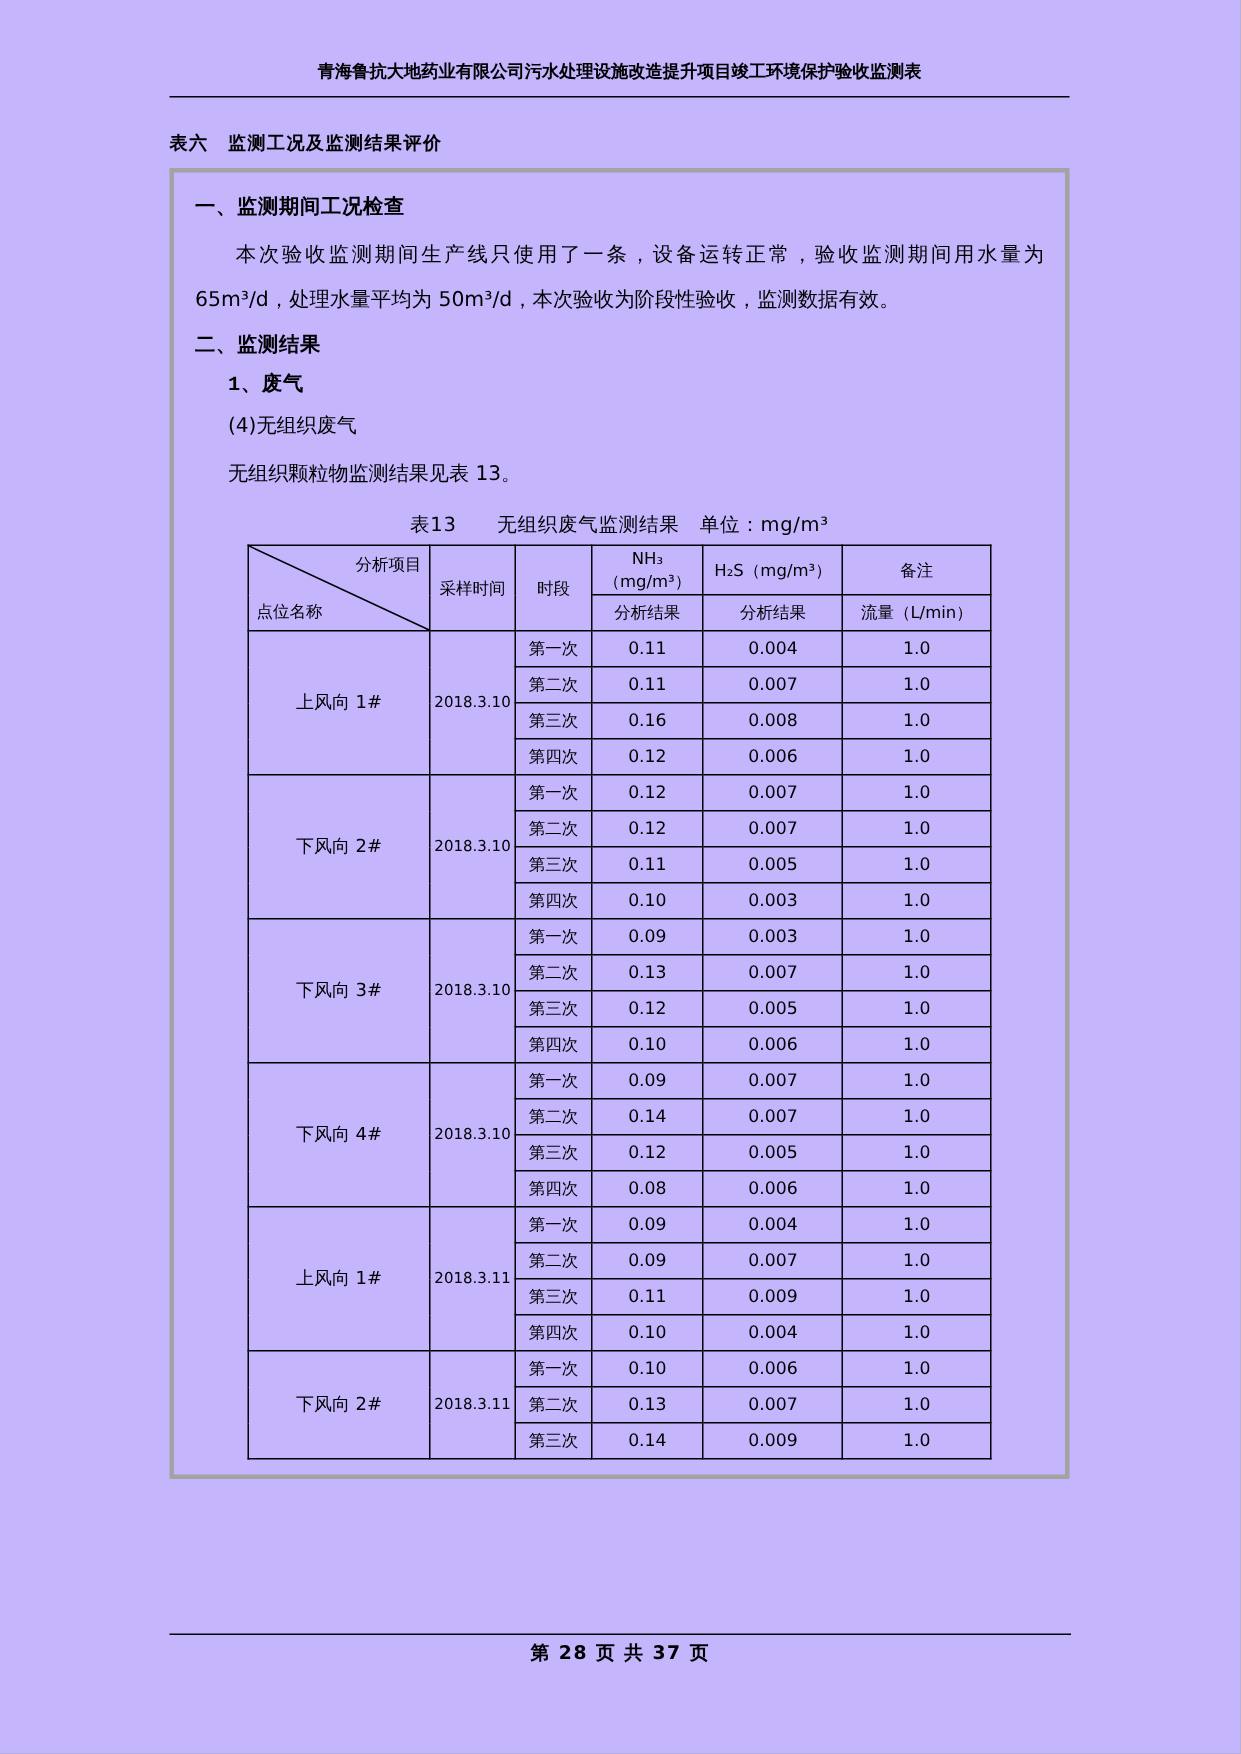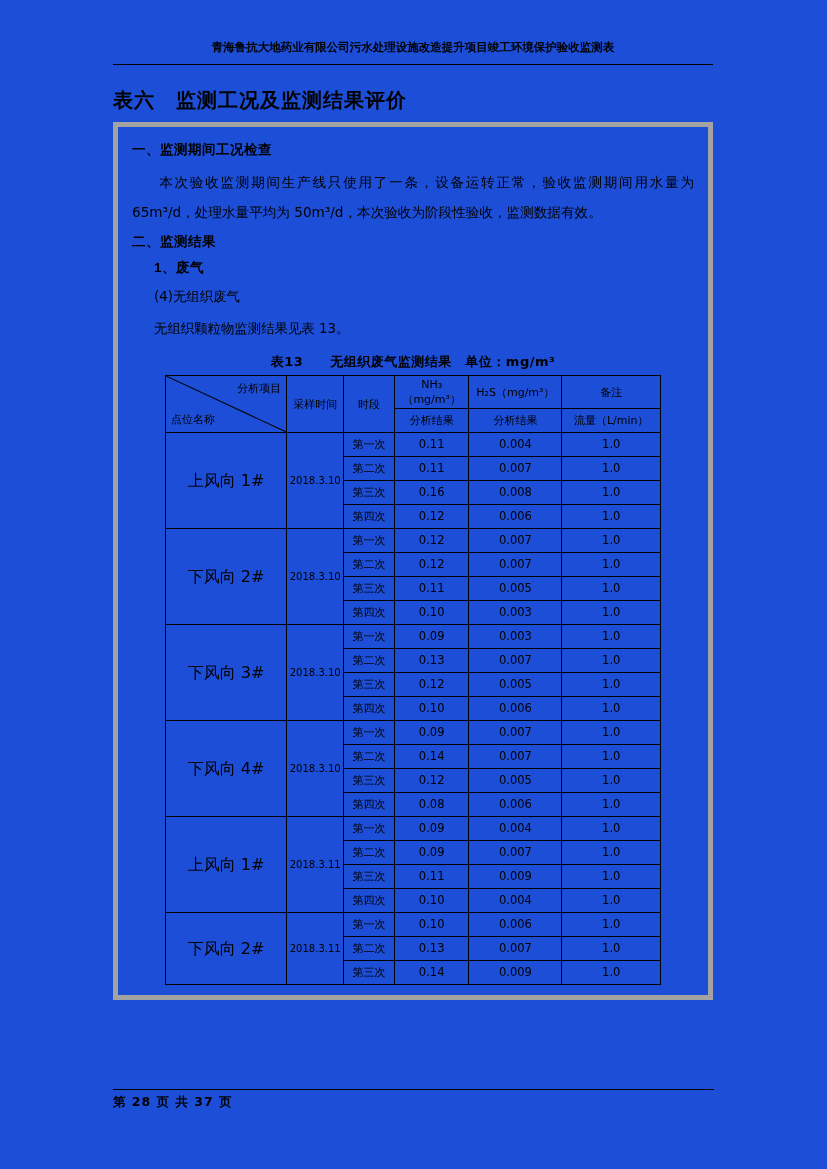--- a/index.html
+++ b/index.html
@@ -6,21 +6,21 @@
     margin: 0;
     padding: 0;
     background: #b0b0b0;
   }
   body {
     font-family: "Liberation Serif", serif;
   }
   .page {
     width: 827px;
     height: 1169px;
-    background: #1d4ed8;
+    background: #c4b5fd;
     position: relative;
     box-sizing: border-box;
     overflow: hidden;
     margin: 0 auto;
   }
   .content {
     position: absolute;
     left: 113px;
     top: 40px;
     width: 600px;
@@ -34,63 +34,63 @@
     letter-spacing: 0px;
     padding-bottom: 6px;
   }
   .header-rule {
     border-bottom: 1px solid #000;
     margin-top: 3px;
     margin-bottom: 0px;
   }
   .sec-title {
     font-family: "DejaVu Sans", sans-serif;
-    font-size: 20px;
+    font-size: 12px;
     font-weight: bold;
     margin-top: 22px;
     margin-bottom: 8px;
     letter-spacing: 1px;
   }
   .framed {
-    border: 5px solid #a3a3a3;
+    border: 3px solid #a3a3a3;
     padding: 8px 14px 10px 14px;
   }
   .h-bold {
     font-family: "DejaVu Sans", sans-serif;
     font-size: 13.5px;
     font-weight: bold;
     margin: 6px 0 8px 0;
     letter-spacing: 0.5px;
   }
   .body-p {
     font-family: "DejaVu Sans", sans-serif;
     font-size: 13.6px;
     line-height: 30px;
     text-indent: 2em;
     margin: 0 0 2px 0;
     text-align: justify;
   }
   .sub-h {
-    font-family: Liberation Sans, sans-serif;
+    font-family: Liberation Mono, monospace;
     font-size: 13.5px;
     font-weight: bold;
     margin: 8px 0 6px 22px;
     letter-spacing: 0.5px;
   }
   .sub-p {
     font-family: "DejaVu Sans", sans-serif;
     font-size: 13.4px;
     margin: 4px 0 4px 22px;
     line-height: 28px;
   }
   .tbl-caption {
     text-align: center;
     font-family: "DejaVu Sans", sans-serif;
     font-size: 13px;
-    font-weight: bold;
+    font-weight: normal;
     margin: 10px 0 4px 0;
     letter-spacing: 0.5px;
   }
   table.data {
     border-collapse: collapse;
     margin: 0 auto;
     width: 496px;
     font-family: "DejaVu Sans", sans-serif;
     font-size: 11px;
   }
@@ -125,32 +125,33 @@
     position: absolute;
     left: 5px;
     bottom: 5px;
     font-size: 11px;
   }
   .footer {
     position: absolute;
     left: 113px;
     right: 113px;
     bottom: 58px;
+    text-align: center;
   }
   .footer-rule {
     border-top: 1px solid #000;
     margin-bottom: 4px;
   }
   .footer-text {
     font-family: "DejaVu Sans", sans-serif;
     font-size: 12.5px;
     font-weight: bold;
     letter-spacing: 1px;
   }
-  .site-cell { font-size: 16px; }
+  .site-cell { font-size: 12px; }
   .date-cell { font-size: 10px; line-height: 16px; }
 </style>
 </head>
 <body>
 
 <div class="page">
 
   <div class="content">
 
     <div class="doc-header">青海鲁抗大地药业有限公司污水处理设施改造提升项目竣工环境保护验收监测表</div>

